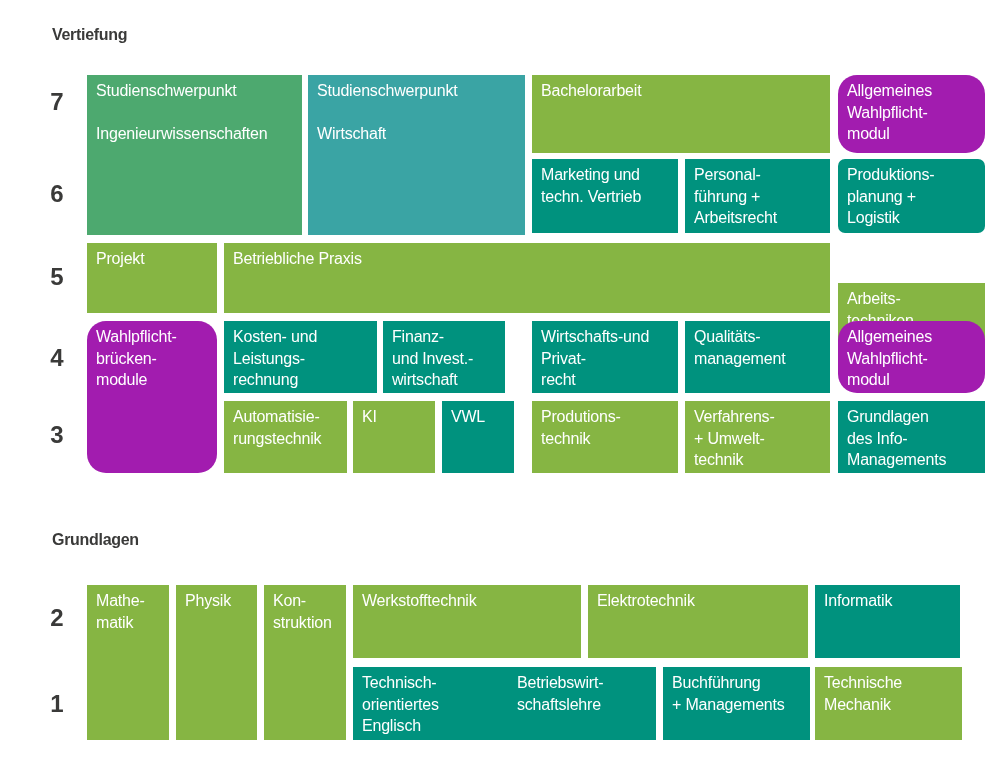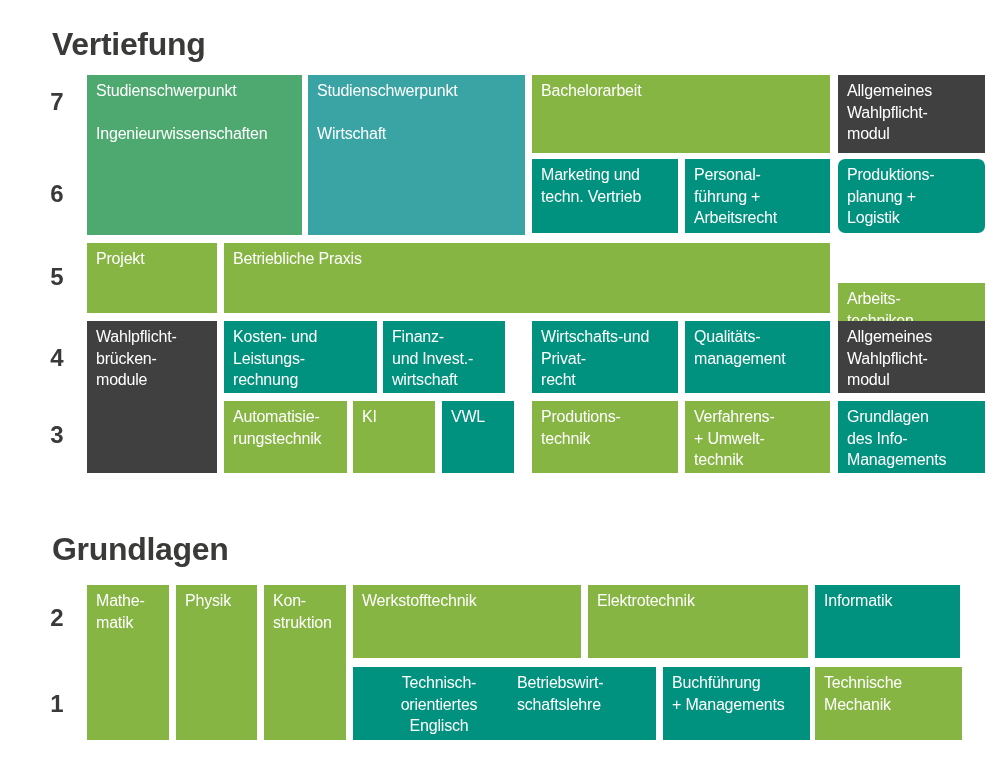--- a/index.html
+++ b/index.html
@@ -5,41 +5,41 @@
   html,body{margin:0;padding:0;background:#ffffff;}
   .canvas{
     position:relative;
     width:1000px;height:781px;
     background:#ffffff;
     font-family:"Liberation Sans","DejaVu Sans",sans-serif;
     overflow:hidden;
   }
   .section-title{
     position:absolute;
-    font-size:32px;font-weight:bold;color:#3a3a39;
+    font-size:16px;font-weight:bold;color:#3a3a39;
     letter-spacing:-0.3px;
   }
   .row-label{
     position:absolute;
     width:30px;text-align:center;
     font-size:24px;font-weight:bold;color:#3a3a39;
   }
   .block{
     position:absolute;
     box-sizing:border-box;
     padding:5px 6px 4px 9px;
     font-size:16px;line-height:21.5px;
     letter-spacing:-0.2px;
     color:#ffffff;
     white-space:pre-line;
     overflow:hidden;
   }
   .c-green{background:#86b543;}
   .c-teal{background:#00927e;}
-  .c-lime{background:#404040;}
+  .c-lime{background:#a21caf;border-radius:19px;}
   .c-seagreen{background:#4da96f;}
   .c-tealblue{background:#3aa4a4;}
 </style>
 </head>
 <body>
 
 <div class="canvas">
 
   <div class="section-title" style="left:52px;top:26px;">Vertiefung</div>
   <div class="section-title" style="left:52px;top:531px;">Grundlagen</div>
@@ -110,21 +110,21 @@
 
   <div class="block c-green" style="left:87px;top:585px;width:82px;height:155px;">Mathe-
 matik</div>
   <div class="block c-green" style="left:176px;top:585px;width:81px;height:155px;">Physik</div>
   <div class="block c-green" style="left:264px;top:585px;width:82px;height:155px;">Kon-
 struktion</div>
   <div class="block c-green" style="left:353px;top:585px;width:228px;height:73px;">Werkstofftechnik</div>
   <div class="block c-green" style="left:588px;top:585px;width:220px;height:73px;">Elektrotechnik</div>
   <div class="block c-teal" style="left:815px;top:585px;width:145px;height:73px;">Informatik</div>
 
-  <div class="block c-teal" style="left:353px;top:667px;width:169px;height:73px;text-align:center;">Technisch-
+  <div class="block c-teal" style="left:353px;top:667px;width:169px;height:73px;">Technisch-
 orientiertes
 Englisch</div>
   <div class="block c-teal" style="left:508px;top:667px;width:148px;height:73px;">Betriebswirt-
 schaftslehre</div>
   <div class="block c-teal" style="left:663px;top:667px;width:147px;height:73px;">Buchführung
 + Managements</div>
   <div class="block c-green" style="left:815px;top:667px;width:147px;height:73px;">Technische
 Mechanik</div>
 
 </div>

